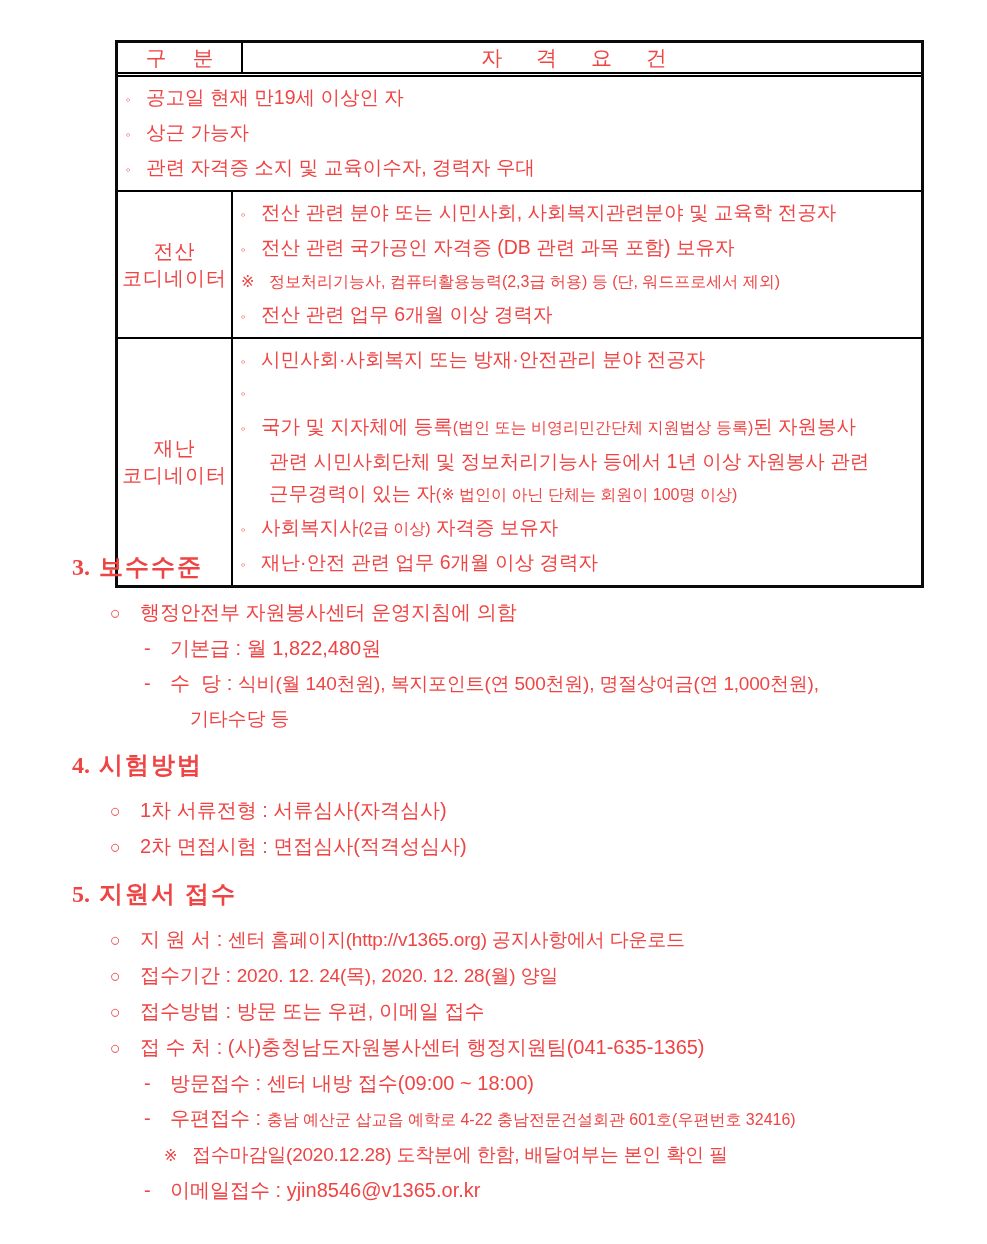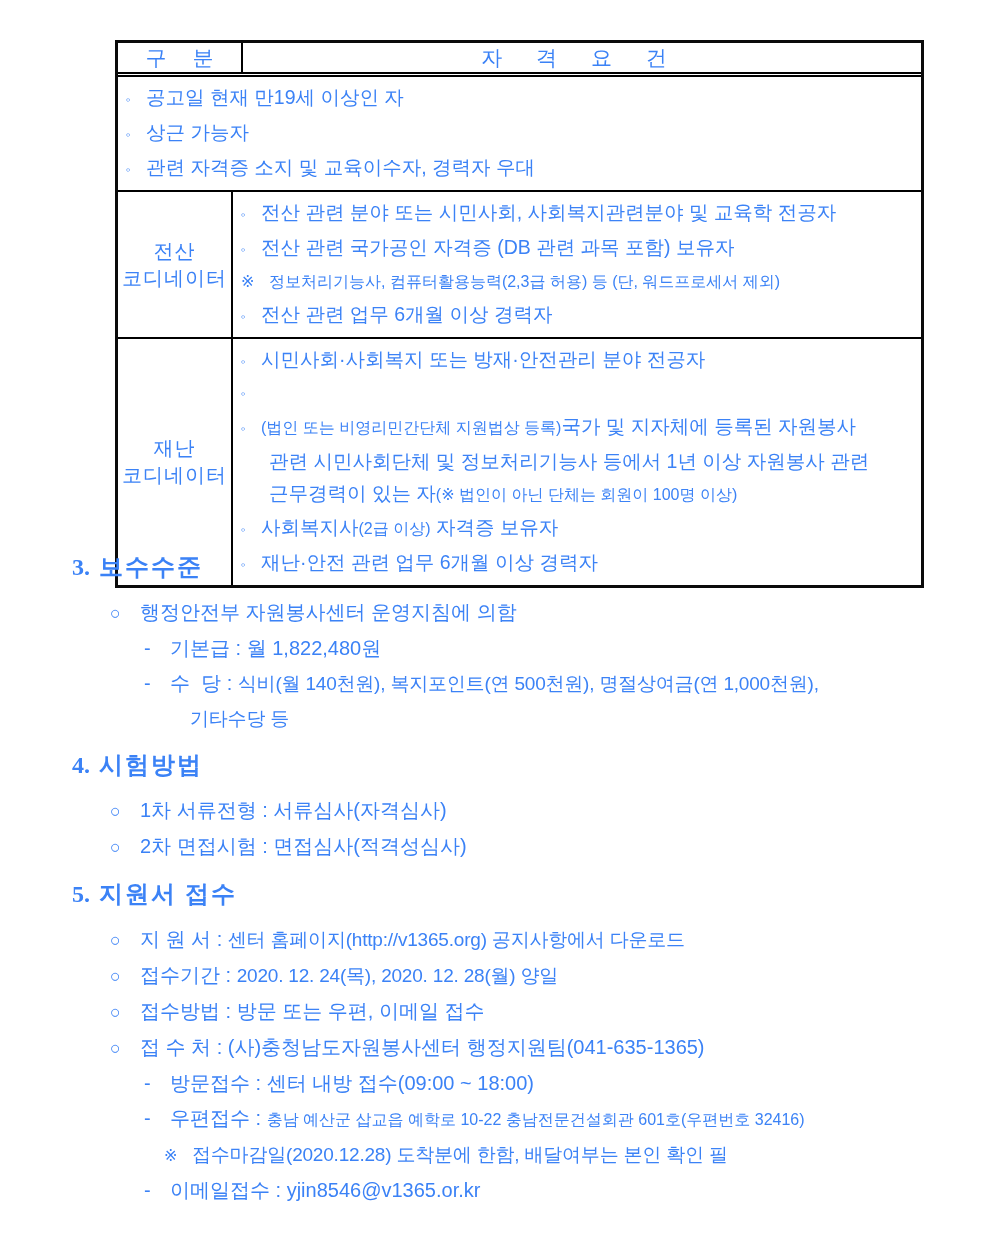--- a/index.html
+++ b/index.html
@@ -1,17 +1,17 @@
 <!DOCTYPE html>
 <html><head>
 <meta charset="utf-8">
 <style>
   html,body { margin:0; padding:0; background:#ffffff; }
   .page {
-    position:relative; width:987px; height:1244px; background:#ffffff; color:#3b82f6;
+    position:relative; width:987px; height:1244px; background:#ffffff; color:#ef4444;
     font-family:"Liberation Sans","DejaVu Sans",sans-serif; overflow:hidden;
   }
   
   .qual-table { position:absolute; left:115px; top:40px; width:803px; border:3px solid #0a0a0a; }
   .thead { display:flex; border-bottom:5px double #000; }
   .th1 { width:113px; flex:none; border-right:2px solid #000; text-align:center;
          font-size:21px; line-height:27px; letter-spacing:10px; padding:1px 0 1px 10px; }
   .th2 { flex:1; text-align:center; font-size:21px; line-height:27px;
          letter-spacing:14px; padding:1px 16px 1px 14px; }
   .trow { display:flex; border-bottom:2px solid #000; }
@@ -101,22 +101,22 @@
           <div class="tcontent">
             <div class="line">
               <span class="mk mk-b">◦</span>
               <span class="seg f0">시민사회·사회복지 또는 방재·안전관리 분야 전공자</span>
             </div>
             <div class="line">
               <span class="mk mk-b">◦</span>
             </div>
             <div class="line">
               <span class="mk mk-b">◦</span>
+              <span class="seg f0">국가 및 지자체에 등록</span>
               <span class="seg f1">(법인 또는 비영리민간단체 지원법상 등록)</span>
-              <span class="seg f0">국가 및 지자체에 등록</span>
               <span class="seg f0">된 자원봉사</span>
             </div>
             <div class="line cont">
               <span class="seg f0">관련 시민사회단체 및 정보처리기능사 등에서 1년 이상 자원봉사 관련</span>
             </div>
             <div class="line cont">
               <span class="seg f0">근무경력이 있는 자</span>
               <span class="seg f1">(※ 법인이 아닌 단체는 회원이 100명 이상)</span>
             </div>
             <div class="line">
@@ -198,21 +198,21 @@
             <span class="mk mk-c">○</span>
             <span class="seg f0">접 수 처 : (사)충청남도자원봉사센터 행정지원팀(041-635-1365)</span>
           </div>
           <div class="sline lv2">
             <span class="mk mk-d">-</span>
             <span class="seg f0">방문접수 : 센터 내방 접수(09:00 ~ 18:00)</span>
           </div>
           <div class="sline lv2">
             <span class="mk mk-d">-</span>
             <span class="seg f0">우편접수 : </span>
-            <span class="seg f1">충남 예산군 삽교읍 예학로 10-22 충남전문건설회관 601호(우편번호 32416)</span>
+            <span class="seg f1">충남 예산군 삽교읍 예학로 4-22 충남전문건설회관 601호(우편번호 32416)</span>
           </div>
           <div class="sline lv25">
             <span class="mk mk-r">※</span>
             <span class="seg f2">접수마감일(2020.12.28) 도착분에 한함, 배달여부는 본인 확인 필</span>
           </div>
           <div class="sline lv2">
             <span class="mk mk-d">-</span>
             <span class="seg f0">이메일접수 : yjin8546@v1365.or.kr</span>
           </div>
         </div>

